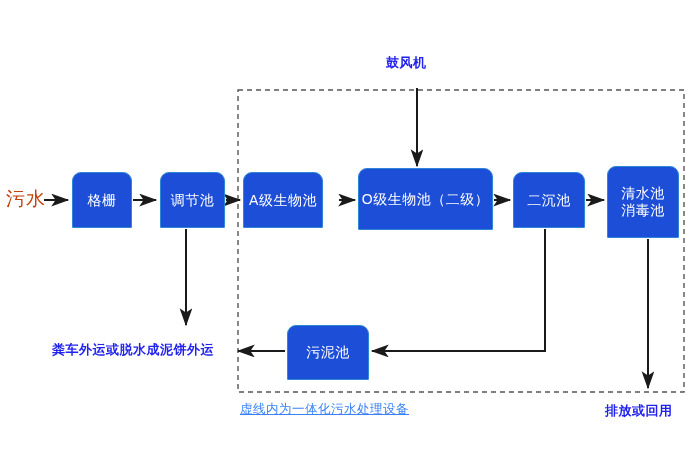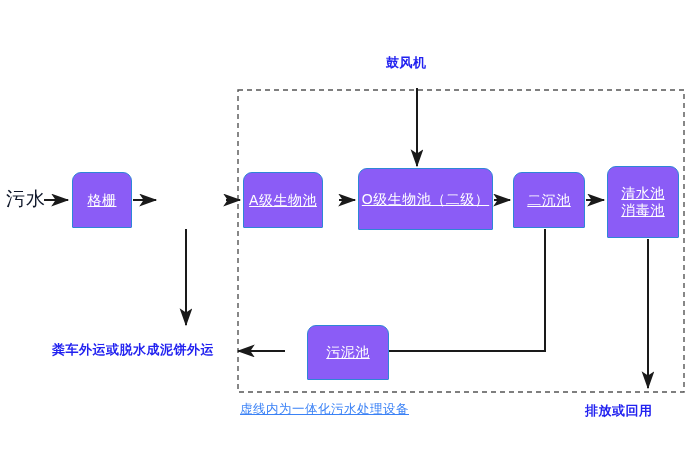--- a/index.html
+++ b/index.html
@@ -20,45 +20,44 @@
   #svg-layer {
     position: absolute;
     left: 0;
     top: 0;
     width: 700px;
     height: 450px;
   }
   .node {
     position: absolute;
     box-sizing: border-box;
-    background: #8b5cf6;
+    background: #1d4ed8;
     border: 1px solid #2E86D6;
     border-top-left-radius: 9px;
     border-top-right-radius: 9px;
     border-bottom-left-radius: 1px;
     border-bottom-right-radius: 1px;
     color: #ffffff;
     display: flex;
     align-items: center;
     justify-content: center;
     text-align: center;
     line-height: 1.18;
     font-size: 14px;
     letter-spacing: 0.5px;
     white-space: pre-line;
     z-index: 3;
-    text-decoration: underline;
   }
   .plain-label {
     position: absolute;
     white-space: nowrap;
     z-index: 4;
   }
   .lbl-dark {
-    color: #0f172a;
+    color: #c2410c;
     font-size: 19px;
     letter-spacing: 1px;
   }
   .lbl-blue {
     color: #2222F0;
     font-weight: bold;
     font-size: 13px;
     letter-spacing: 0.5px;
   }
   .lbl-caption {
@@ -95,35 +94,36 @@
 
     <polyline points="545,229 545,351 372,351" fill="none" stroke="#1a1a1a" stroke-width="2" marker-end="url(#ah)"></polyline>
 
     <line x1="285" y1="351" x2="238" y2="351" stroke="#1a1a1a" stroke-width="2" marker-end="url(#ah)"></line>
 
     <line x1="648" y1="239" x2="648" y2="388" stroke="#1a1a1a" stroke-width="2" marker-end="url(#ah)"></line>
   </svg>
 
   <div class="node" style="left:72px;  top:172px; width:60px;  height:56px;">格栅</div>
 
+  <div class="node" style="left:160px; top:172px; width:65px;  height:56px;">调节池</div>
 
   <div class="node" style="left:243px; top:172px; width:80px;  height:56px;">A级生物池</div>
 
   <div class="node" style="left:358px; top:168px; width:135px; height:62px;">O级生物池（二级）</div>
 
   <div class="node" style="left:513px; top:172px; width:72px;  height:56px;">二沉池</div>
 
   <div class="node" style="left:607px; top:166px; width:72px;  height:72px;">清水池
 消毒池</div>
 
-  <div class="node" style="left:287px; top:325px; width:82px;  height:55px;margin-left:20px;">污泥池</div>
+  <div class="node" style="left:287px; top:325px; width:82px;  height:55px;">污泥池</div>
 
   <div class="plain-label lbl-dark" style="left:6px; top:186px;">污水</div>
 
   <div class="plain-label lbl-blue" style="left:386px; top:54px;">鼓风机</div>
 
   <div class="plain-label lbl-blue" style="left:52px; top:341px;">粪车外运或脱水成泥饼外运</div>
 
-  <div class="plain-label lbl-blue" style="left:585px; top:402px;">排放或回用</div>
+  <div class="plain-label lbl-blue" style="left:605px; top:402px;">排放或回用</div>
 
   <div class="plain-label lbl-caption" style="left:240px; top:401px;">虚线内为一体化污水处理设备</div>
 
 </div>
 
 </body></html>

